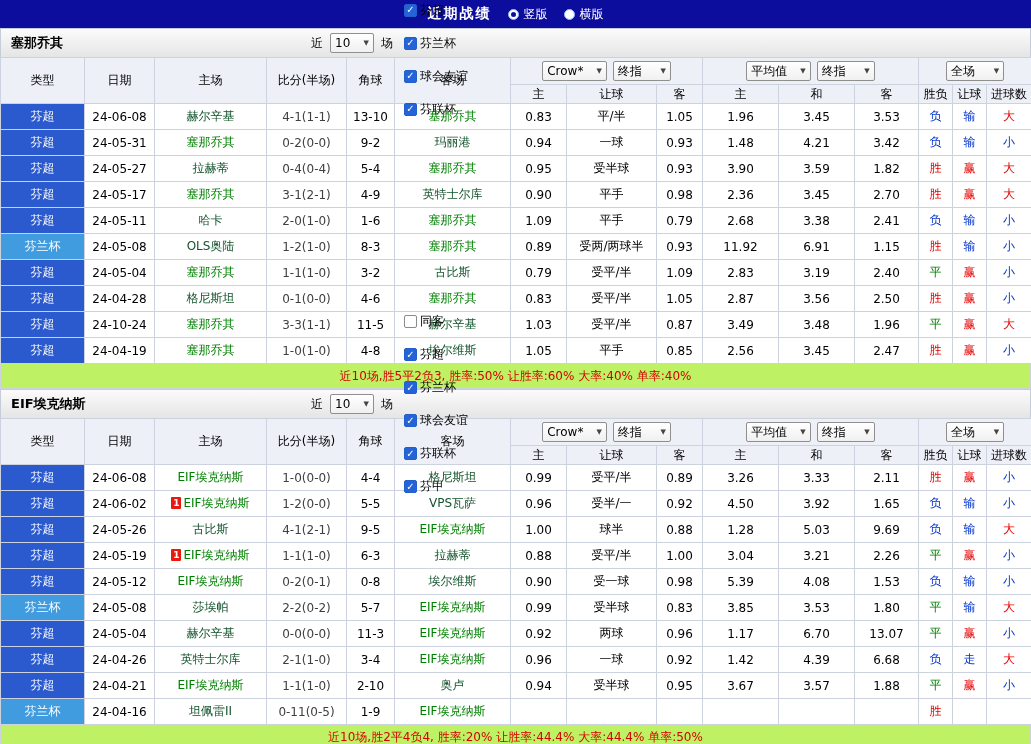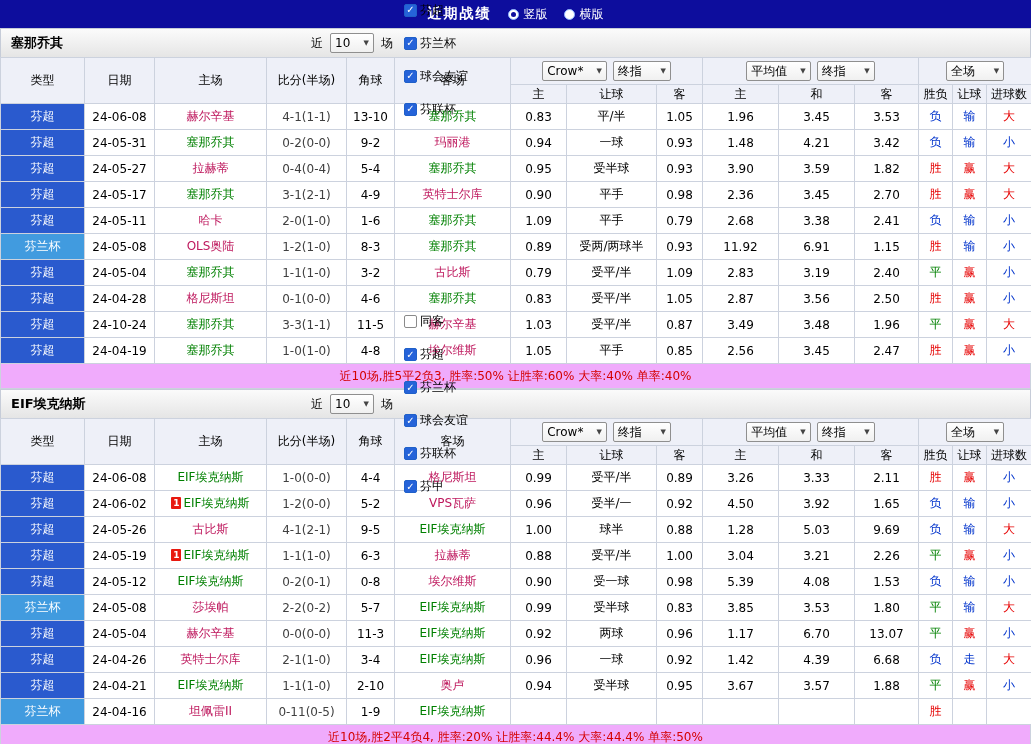--- a/index.html
+++ b/index.html
@@ -36,27 +36,27 @@
   thead th{background:#eef0f8;font-weight:normal;}
   tr.hrow1 th{height:27px;}
   tr.hrow2 th{height:19px;}
   .selwrap{display:flex;align-items:center;justify-content:center;gap:6px;}
   tbody td{height:26px;}
   td.type{color:#fff;}
   td.type.league-super{background:#2a5ace;}
   td.type.league-cup{background:#419bdf;}
   td.score{color:#404040;}
   .focus{color:#008000;}
-  .opp{color:#be185d;}
+  .opp{color:#14532d;}
   .redcard{display:inline-block;background:#e8190f;color:#fff;font-size:9px;font-weight:bold;line-height:12px;width:10px;border-radius:1px;margin-right:2px;vertical-align:1px;text-align:center;}
   td.res.r{color:#e60000;}
   td.res.g{color:#008000;}
   td.res.b{color:#0033cc;}
 
-  .summary{height:25px;display:flex;align-items:center;justify-content:center;color:#d40000;border:1px solid #ccd2de;border-top:none;background:#f0abfc;}
+  .summary{height:25px;display:flex;align-items:center;justify-content:center;color:#d40000;border:1px solid #ccd2de;border-top:none;background:#bef264;}
 </style>
 </head>
 <body>
 
 <div class="topbar">
   <span class="tb-title">近期战绩</span>
   <span class="radio-opt">
     <span class="radio checked">
         <span class="dot"></span>
       </span>
@@ -477,21 +477,21 @@
             <td class="num">2.11</td>
             <td class="res r">胜</td>
             <td class="res r">赢</td>
             <td class="res b">小</td>
           </tr>
           <tr>
             <td class="type league-super">芬超</td>
             <td class="date">24-06-02</td>
             <td class="team"><span class="redcard">1</span><span class="focus">EIF埃克纳斯</span></td>
             <td class="score">1-2(0-0)</td>
-            <td class="corner">5-2</td>
+            <td class="corner">5-5</td>
             <td class="team"><span class="opp">VPS瓦萨</span></td>
             <td class="num">0.96</td>
             <td class="num">受半/一</td>
             <td class="num">0.92</td>
             <td class="num">4.50</td>
             <td class="num">3.92</td>
             <td class="num">1.65</td>
             <td class="res b">负</td>
             <td class="res b">输</td>
             <td class="res b">小</td>

